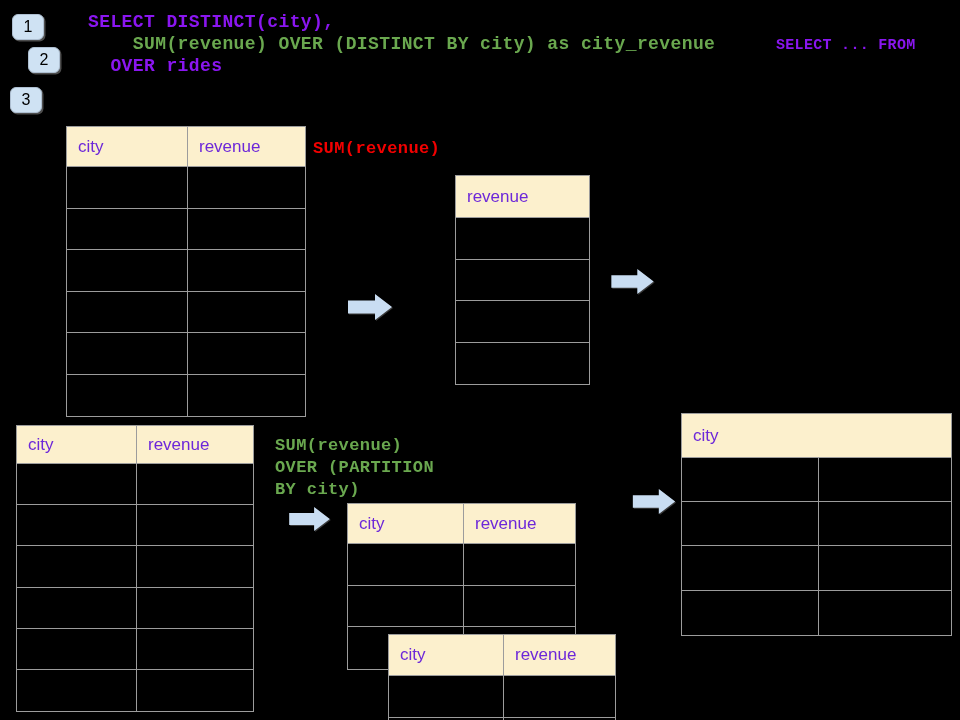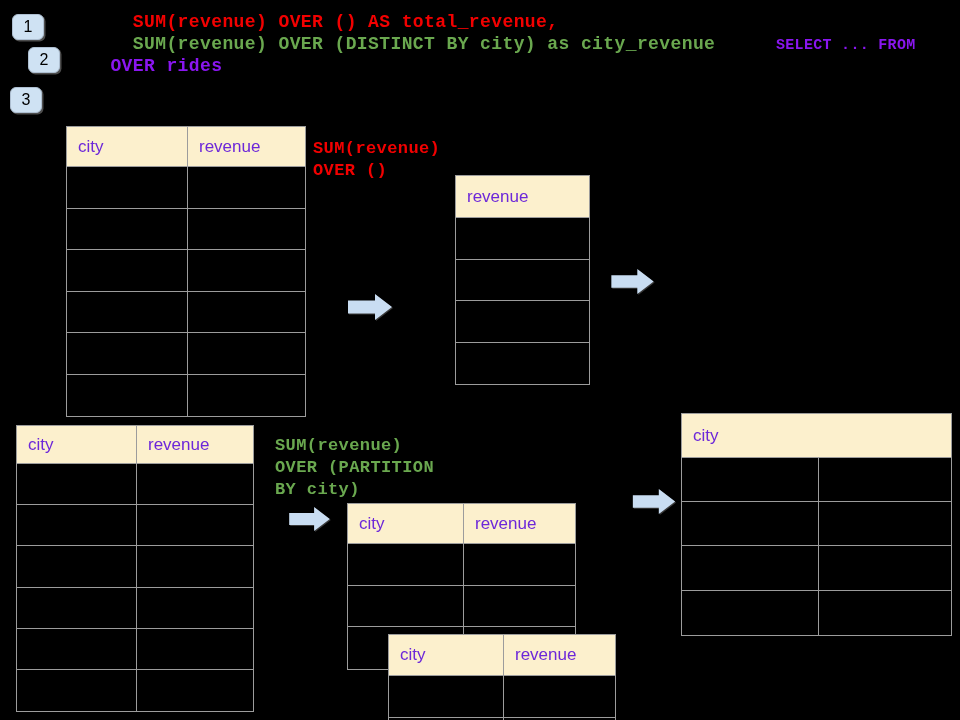--- a/index.html
+++ b/index.html
@@ -75,25 +75,25 @@
 <div class="badge" style="left:12px; top:14px;">
   <span>1</span>
 </div>
 <div class="badge" style="left:28px; top:47px;">
   <span>2</span>
 </div>
 <div class="badge" style="left:10px; top:87px;">
   <span>3</span>
 </div>
 
-<pre class="code main-code"><span class="c-red">    SUM(revenue) OVER () AS total_revenue,</span><span class="c-green">    SUM(revenue) OVER (DISTINCT BY city) as city_revenue</span><span class="c-purple">  OVER rides</span></pre>
+<pre class="code main-code"><span class="c-purple">SELECT DISTINCT(city),</span><span class="c-green">    SUM(revenue) OVER (DISTINCT BY city) as city_revenue</span><span class="c-purple">  OVER rides</span></pre>
 
 <pre class="code side-code c-purple"><span>SELECT ... FROM</span></pre>
 
-<pre class="code red-label c-red"><span>SUM(revenue)</span><span>OVER ()</span></pre>
+<pre class="code red-label c-red"><span>SUM(revenue)</span></pre>
 
 <pre class="code green-label c-green"><span>SUM(revenue)</span><span>OVER (PARTITION</span><span>BY city)</span></pre>
 
 <div class="dtable" style="left:66px; top:126px; width:240px;">
   <div class="hrow" style="height:40px;">
     <div class="hcell" style="width:120px;">city</div>
     <div class="hcell" style="flex:1;">revenue</div>
   </div>
   <div class="drow" style="height:41.5px;">
       <div class="dcell" style="width:120px;"></div>

